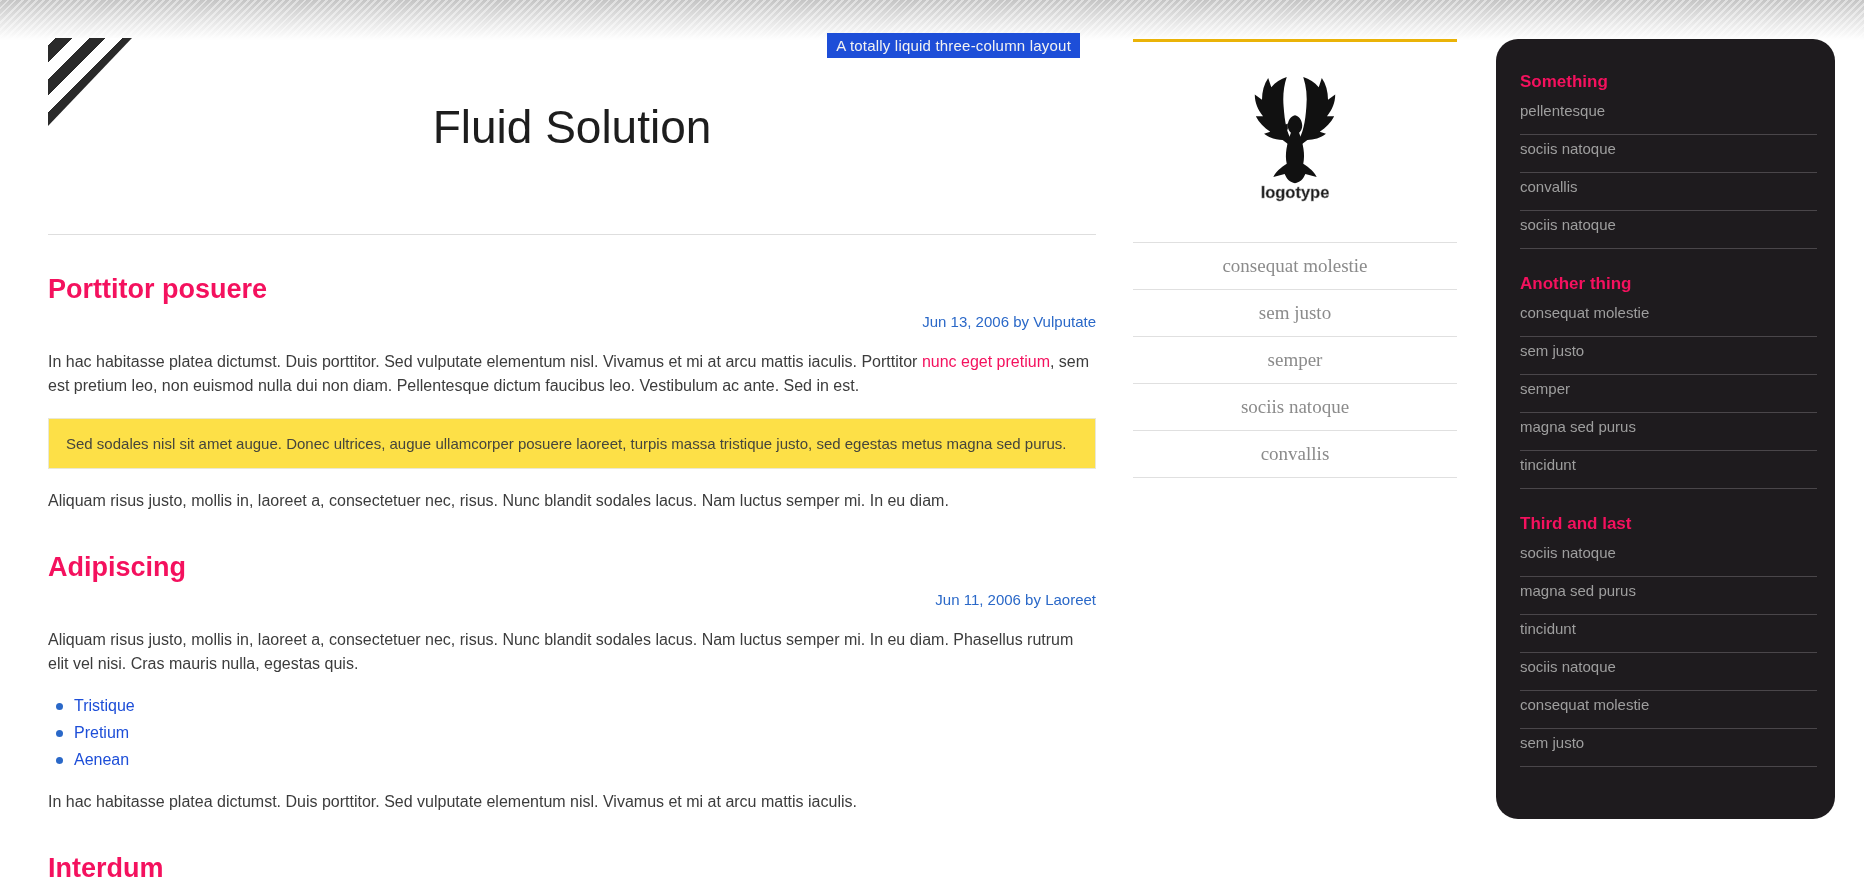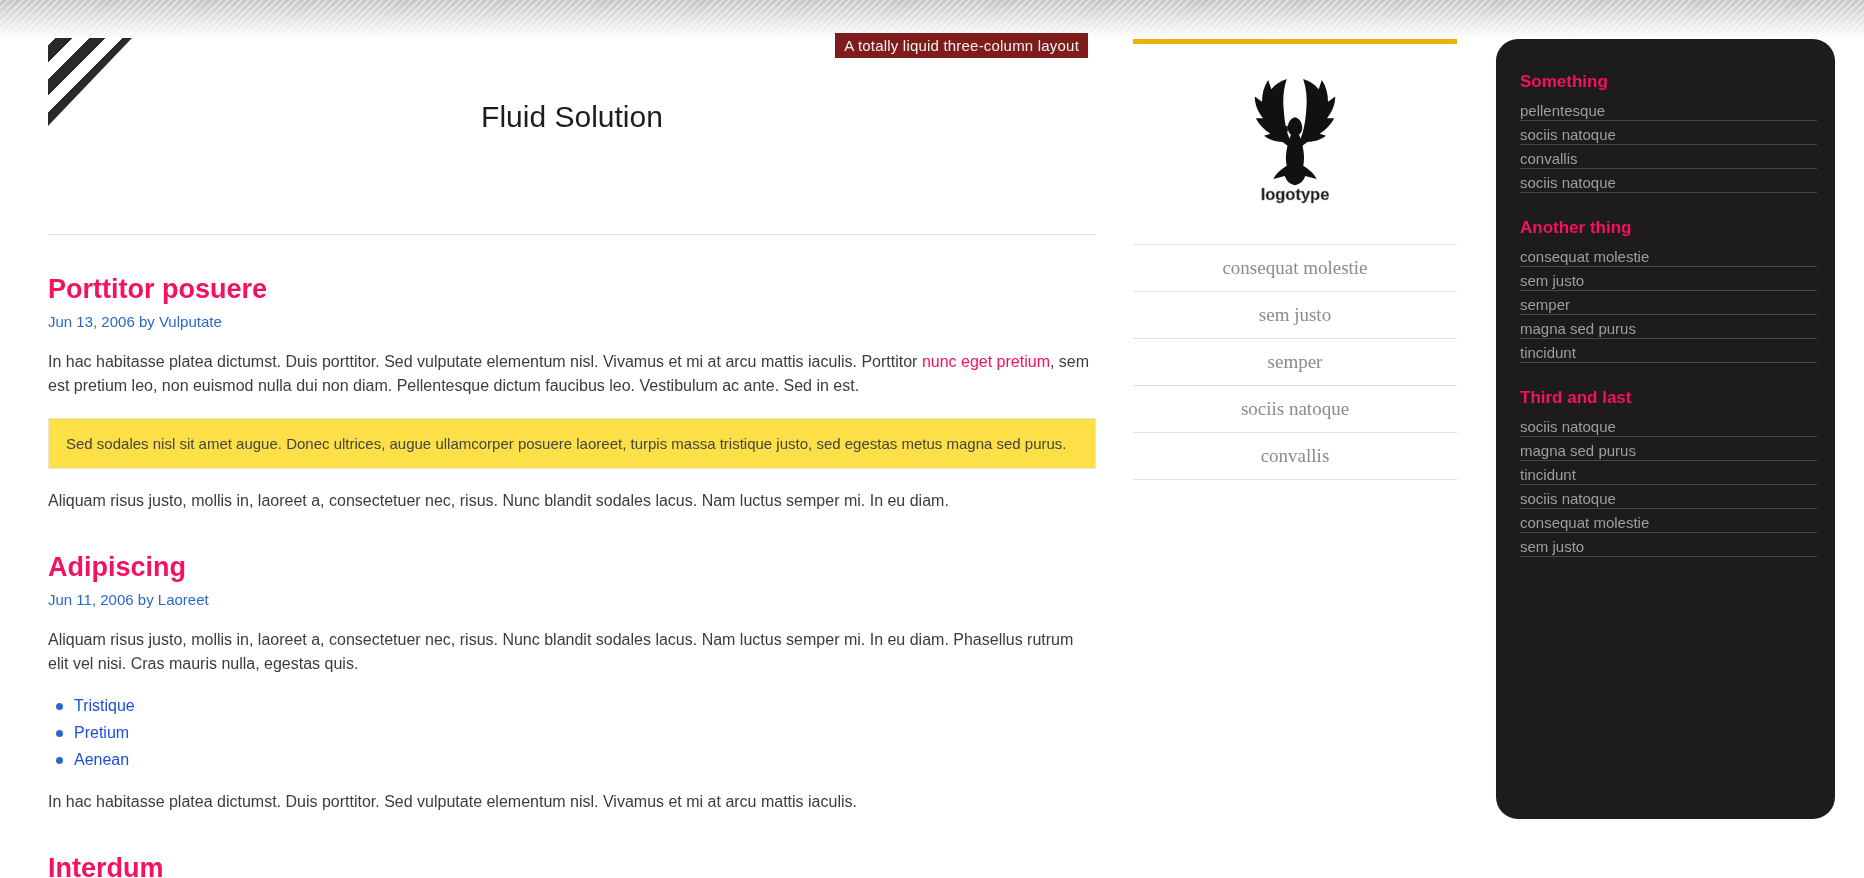--- a/index.html
+++ b/index.html
@@ -17,33 +17,33 @@
   }
   
   .main{position:absolute;left:48px;top:40px;width:1048px;}
   .masthead{position:relative;height:194px;border-bottom:1px solid #dedede;}
   .stripes{
     position:absolute;left:0;top:-2px;width:84px;height:88px;
     background:repeating-linear-gradient(135deg,#ffffff 0 5px,#2a2a2a 5px 17px,#ffffff 17px 24px);
     clip-path:polygon(0 0,100% 0,0 100%);
   }
   .badge{
-    position:absolute;top:-7px;right:8px;
-    background:#7f1d1d;color:#f2f2f2;font-size:15px;line-height:17px;
+    position:absolute;top:-7px;right:16px;
+    background:#1d4ed8;color:#f2f2f2;font-size:15px;line-height:17px;
     padding:4px 9px;letter-spacing:.2px;
   }
   h1.site-title{
     margin:0;padding-top:60px;text-align:center;
-    font-size:30px;font-weight:400;color:#1d1d1d;letter-spacing:0;
+    font-size:46px;font-weight:400;color:#1d1d1d;letter-spacing:0;
   }
   .post h2{
     margin:38px 0 0;font-size:27px;font-weight:700;color:#f4115e;line-height:32px;
   }
   .post .date{
-    margin:8px 0 0;font-size:15px;color:#2a68c8;
+    margin:8px 0 0;font-size:15px;color:#2a68c8;text-align:right;
   }
   .post .date a{color:#2a68c8;text-decoration:none;}
   .post p{
     margin:20px 0 0;font-size:16px;line-height:24px;color:#3c3c3c;
   }
   .post p a.inline-link{color:#f4115e;text-decoration:none;}
   blockquote{
     margin:20px 0 0;padding:13px 17px;
     background:#fde047;border:1px solid #e9e8d6;
     font-size:15px;line-height:23px;color:#45453c;
@@ -53,40 +53,40 @@
   }
   ul.post-list li{
     position:relative;padding:0 0 0 20px;margin:0 0 7px;
     font-size:16px;line-height:20px;color:#1d4ed8;
   }
   ul.post-list li .bullet{
     position:absolute;left:2px;top:7px;width:7px;height:7px;border-radius:50%;
     background:#2a68c8;
   }
   
-  .middle{position:absolute;left:1133px;top:39px;width:324px;border-top:5px solid #eab308;}
+  .middle{position:absolute;left:1133px;top:39px;width:324px;border-top:3px solid #eab308;}
   .logo-wrap{height:200px;display:flex;align-items:center;justify-content:center;}
   ul.mid-nav{margin:0;padding:0;list-style:none;border-top:1px solid #e0e0e0;}
   ul.mid-nav li{
     height:46px;line-height:46px;text-align:center;border-bottom:1px solid #e0e0e0;
     font-family:"Liberation Serif",serif;font-size:19px;color:#8b8b8b;cursor:pointer;
   }
   
   .sidebar{
     position:absolute;left:1496px;top:39px;width:339px;height:780px;
     background:#1e1b1e;border-radius:22px;box-sizing:border-box;
     padding:30px 18px 0 24px;overflow:hidden;
   }
   .sb-section{margin:0 0 22px;}
   .sb-section h3{
     margin:0 0 3px;font-size:17px;line-height:25px;font-weight:700;color:#f4115e;
   }
   .sb-section ul{margin:0;padding:0;list-style:none;}
   .sb-section li{
-    padding:5px 0 0;line-height:18px;font-size:15px;color:#9e9e9e;
+    padding:5px 0 14px;line-height:18px;font-size:15px;color:#9e9e9e;
     border-bottom:1px solid #4a464a;cursor:pointer;
   }
 </style>
 </head>
 <body>
 
 <div class="topbar"></div>
 
 <div class="main">
   <div class="masthead">

